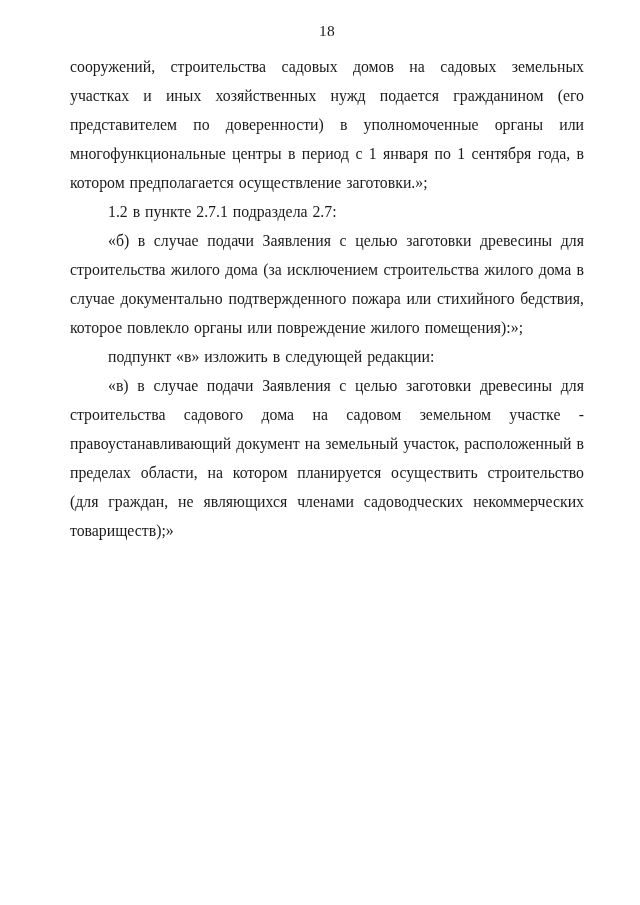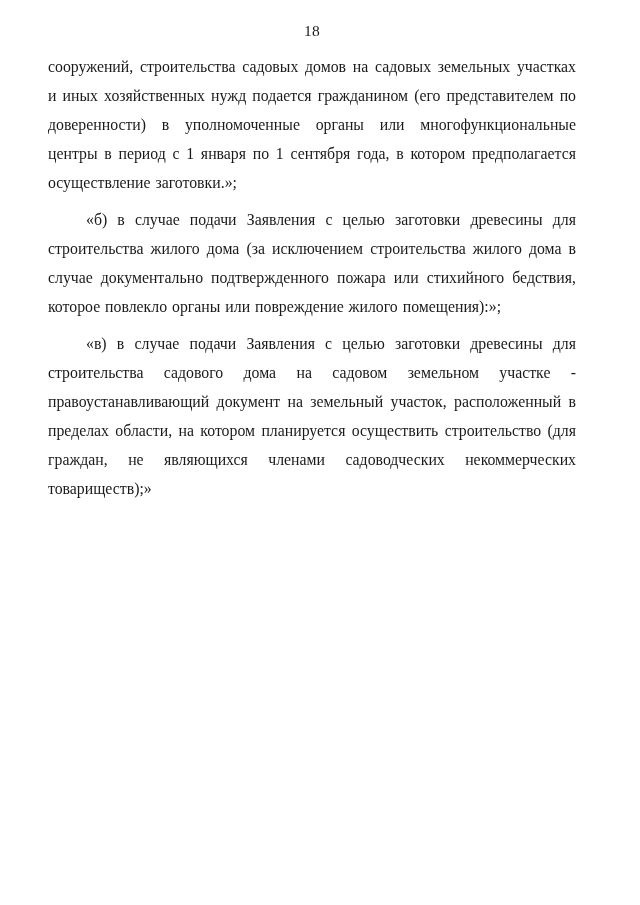--- a/index.html
+++ b/index.html
@@ -12,31 +12,31 @@
     height: 905px;
     font-family: "Liberation Serif", "DejaVu Serif", serif;
     color: #1a1a1a;
     position: relative;
     overflow: hidden;
   }
   .page {
     box-sizing: border-box;
     width: 640px;
     height: 905px;
-    padding: 22px 56px 30px 40px;
+    padding: 22px 56px 30px 70px;
     background: #ffffff;
   }
   .page-number {
     text-align: center;
     font-size: 15.5px;
     margin: 0 0 12px 0;
     letter-spacing: 0.3px;
   }
   .doc-body p {
-    margin: 8px;
+    margin: 0;
     font-size: 15.8px;
     line-height: 29px;
     text-align: justify;
     text-justify: inter-word;
     word-spacing: 1px;
   }
   .doc-body p.indent {
     text-indent: 38px;
   }
   .doc-body p.no-indent {
@@ -44,16 +44,18 @@
   }
 </style>
 </head>
 <body>
 
 <div class="page">
   <div class="page-number">18</div>
 
   <div class="doc-body">
     <p class="no-indent">сооружений, строительства садовых домов на садовых земельных участках и иных хозяйственных нужд подается гражданином (его представителем по доверенности) в уполномоченные органы или многофункциональные центры в период с 1 января по 1 сентября года, в котором предполагается осуществление заготовки.»;</p>
+    <p class="indent">1.2 в пункте 2.7.1 подраздела 2.7:</p>
     <p class="indent">«б) в случае подачи Заявления с целью заготовки древесины для строительства жилого дома (за исключением строительства жилого дома в случае документально подтвержденного пожара или стихийного бедствия, которое повлекло органы или повреждение жилого помещения):»;</p>
+    <p class="indent">подпункт «в» изложить в следующей редакции:</p>
     <p class="indent">«в) в случае подачи Заявления с целью заготовки древесины для строительства садового дома на садовом земельном участке - правоустанавливающий документ на земельный участок, расположенный в пределах области, на котором планируется осуществить строительство (для граждан, не являющихся членами садоводческих некоммерческих товариществ);»</p>
   </div>
 </div>
 
 </body></html>

